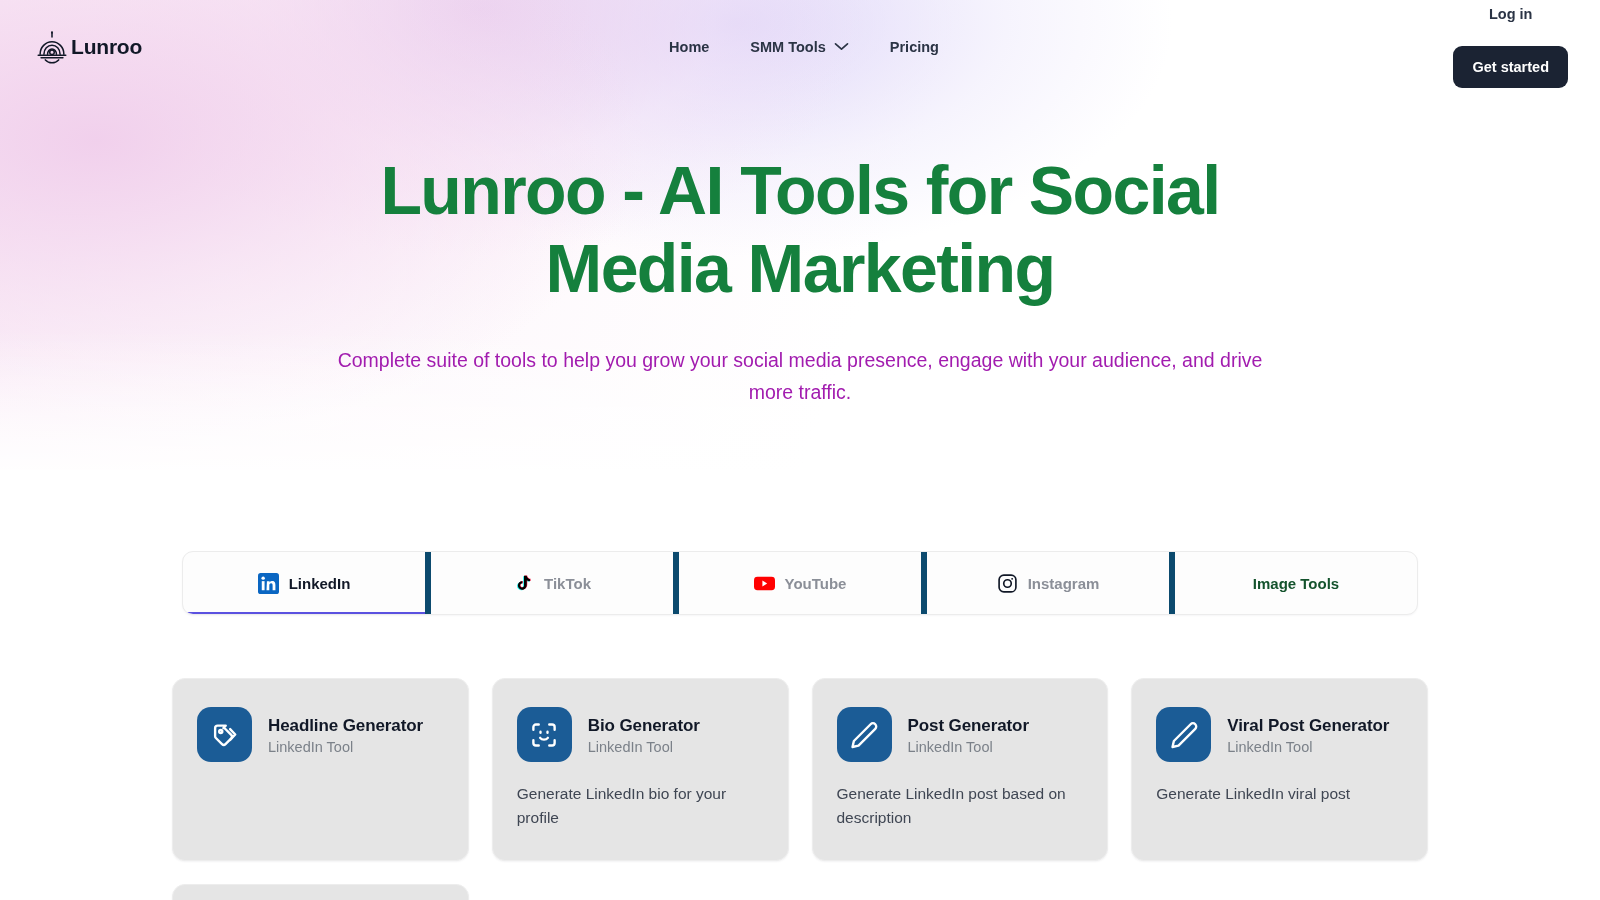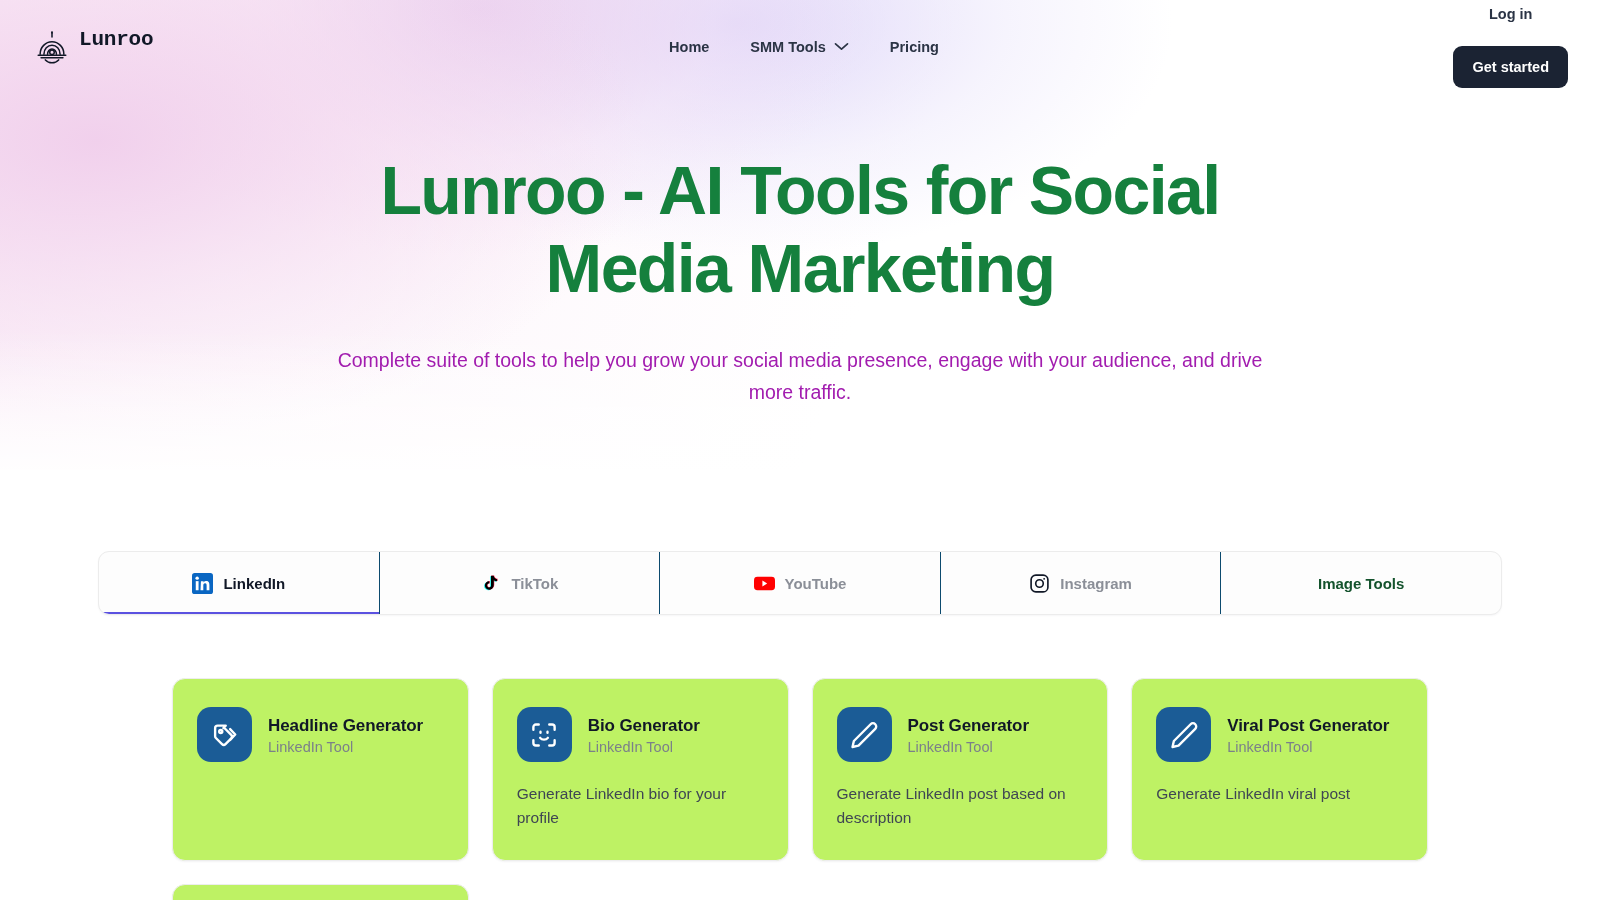--- a/index.html
+++ b/index.html
@@ -44,23 +44,23 @@
   .header {
     position: relative;
     height: 93px;
     display: flex;
     align-items: center;
     padding: 0 32px 0 33px;
     z-index: 5;
   }
   .brand {
     display: flex;
-    gap: 8px;
-    cursor: pointer;
-    font-family: Liberation Mono, monospace;
+    align-items: center;
+    gap: 0;
+    cursor: pointer;
   }
   .brand-mark { width: 38px; height: 38px; display: block; }
   .brand-name {
     font-size: 21px;
     font-weight: 700;
     letter-spacing: -0.2px;
     color: #111827;
   }
 
   .nav {
@@ -138,21 +138,21 @@
     line-height: 1.62;
     color: #a21caf;
     font-weight: 400;
   }
 
   
   .tabs-wrap {
     position: relative;
     z-index: 4;
     margin: 17px auto;
-    width: 1404px;
+    width: 1236px;
     margin-top: 143px;
   }
   .tabs {
     display: flex;
     background: #fdfdfd;
     border: 1px solid #ececec;
     border-radius: 11px;
     box-shadow: 0 1px 2px rgba(16,24,40,0.04);
     overflow: hidden;
   }
@@ -161,21 +161,21 @@
     height: 62px;
     display: flex;
     align-items: center;
     justify-content: center;
     gap: 10px;
     font-size: 15px;
     font-weight: 600;
     color: #8b8f98;
     cursor: pointer;
     position: relative;
-    border-left: 1px solid #0c4a6e;
+    border-left: 6px solid #0c4a6e;
     background: transparent;
   }
   .tab:first-child { border-left: none; }
   .tab.active { color: #111827; font-weight: 700; }
   .tab.strong  { color: #14532d; font-weight: 600; }
   .tab.active::after {
     content: "";
     position: absolute;
     left: 0; right: 0; bottom: -1px;
     height: 3px;
@@ -187,21 +187,21 @@
   .cards {
     position: relative;
     z-index: 3;
     width: 1256px;
     margin: 63px auto 0;
     display: grid;
     grid-template-columns: repeat(4, 1fr);
     gap: 23px 23px;
   }
   .card {
-    background: #bef264;
+    background: #e5e5e5;
     border: 1px solid #ededed;
     border-radius: 13px;
     padding: 28px 24px 30px;
     box-shadow: 0 1px 2px rgba(16,24,40,0.05);
     cursor: pointer;
     min-height: 166px;
   }
   .card-head {
     display: flex;
     align-items: center;

